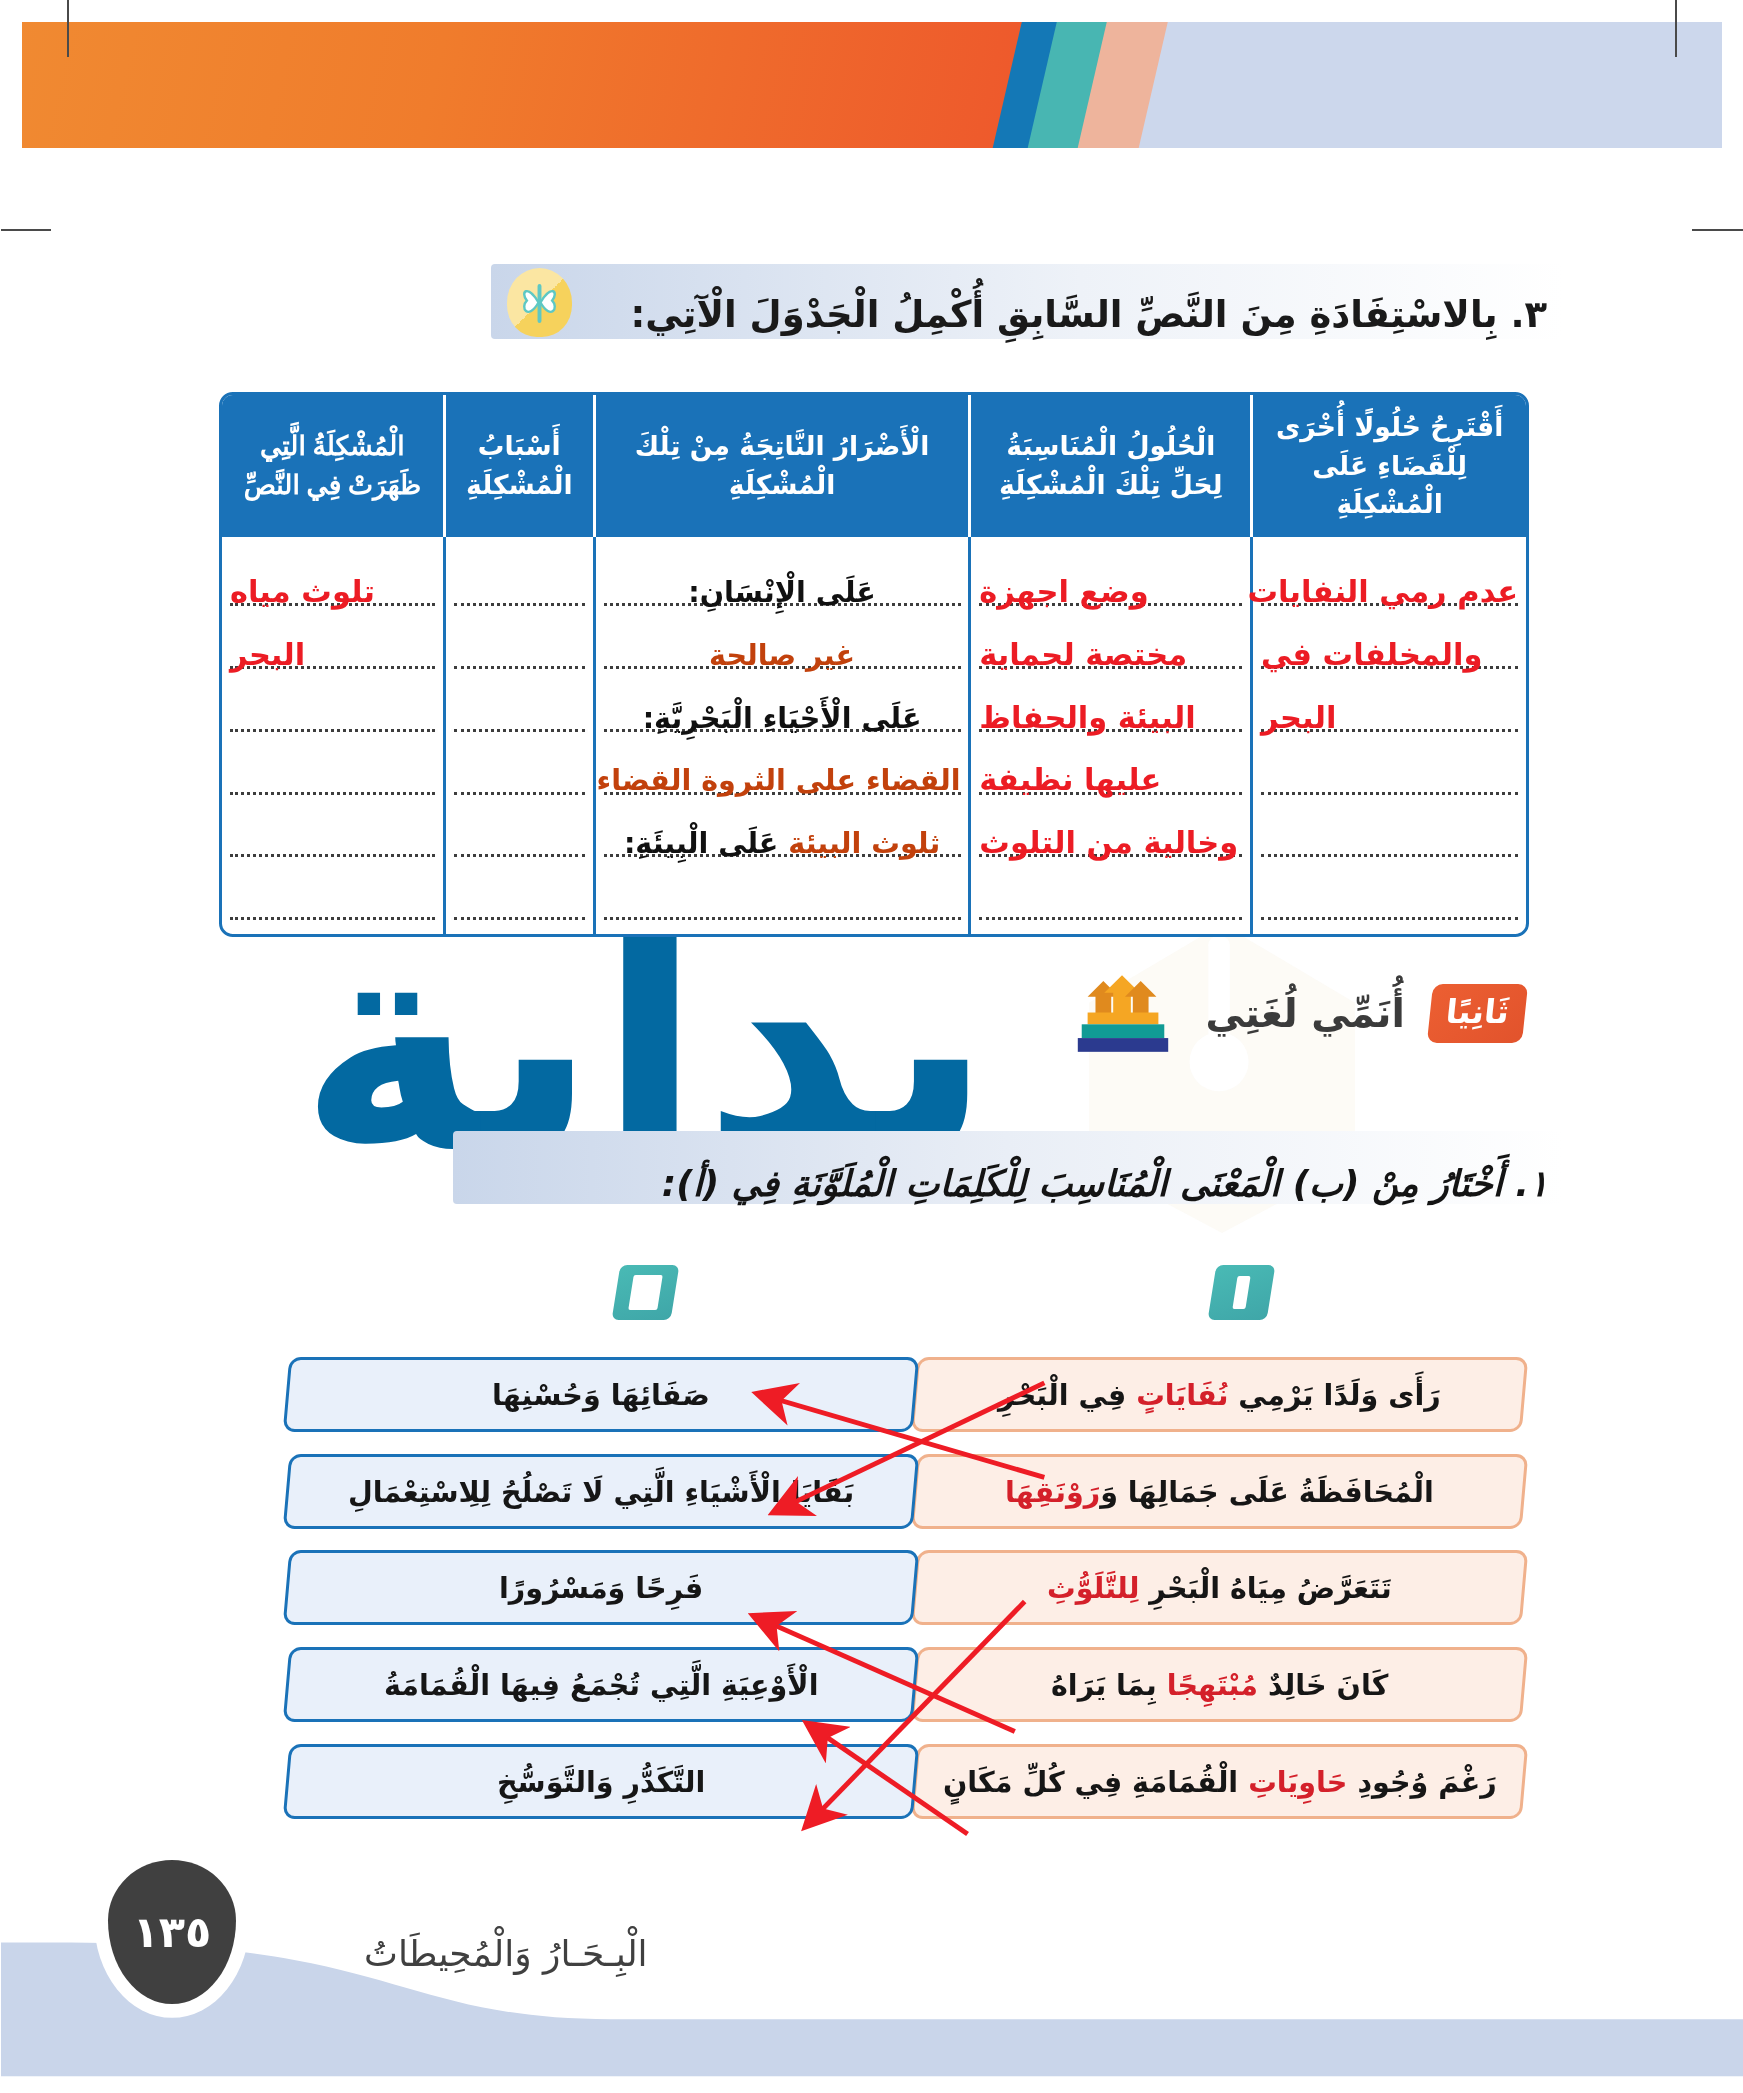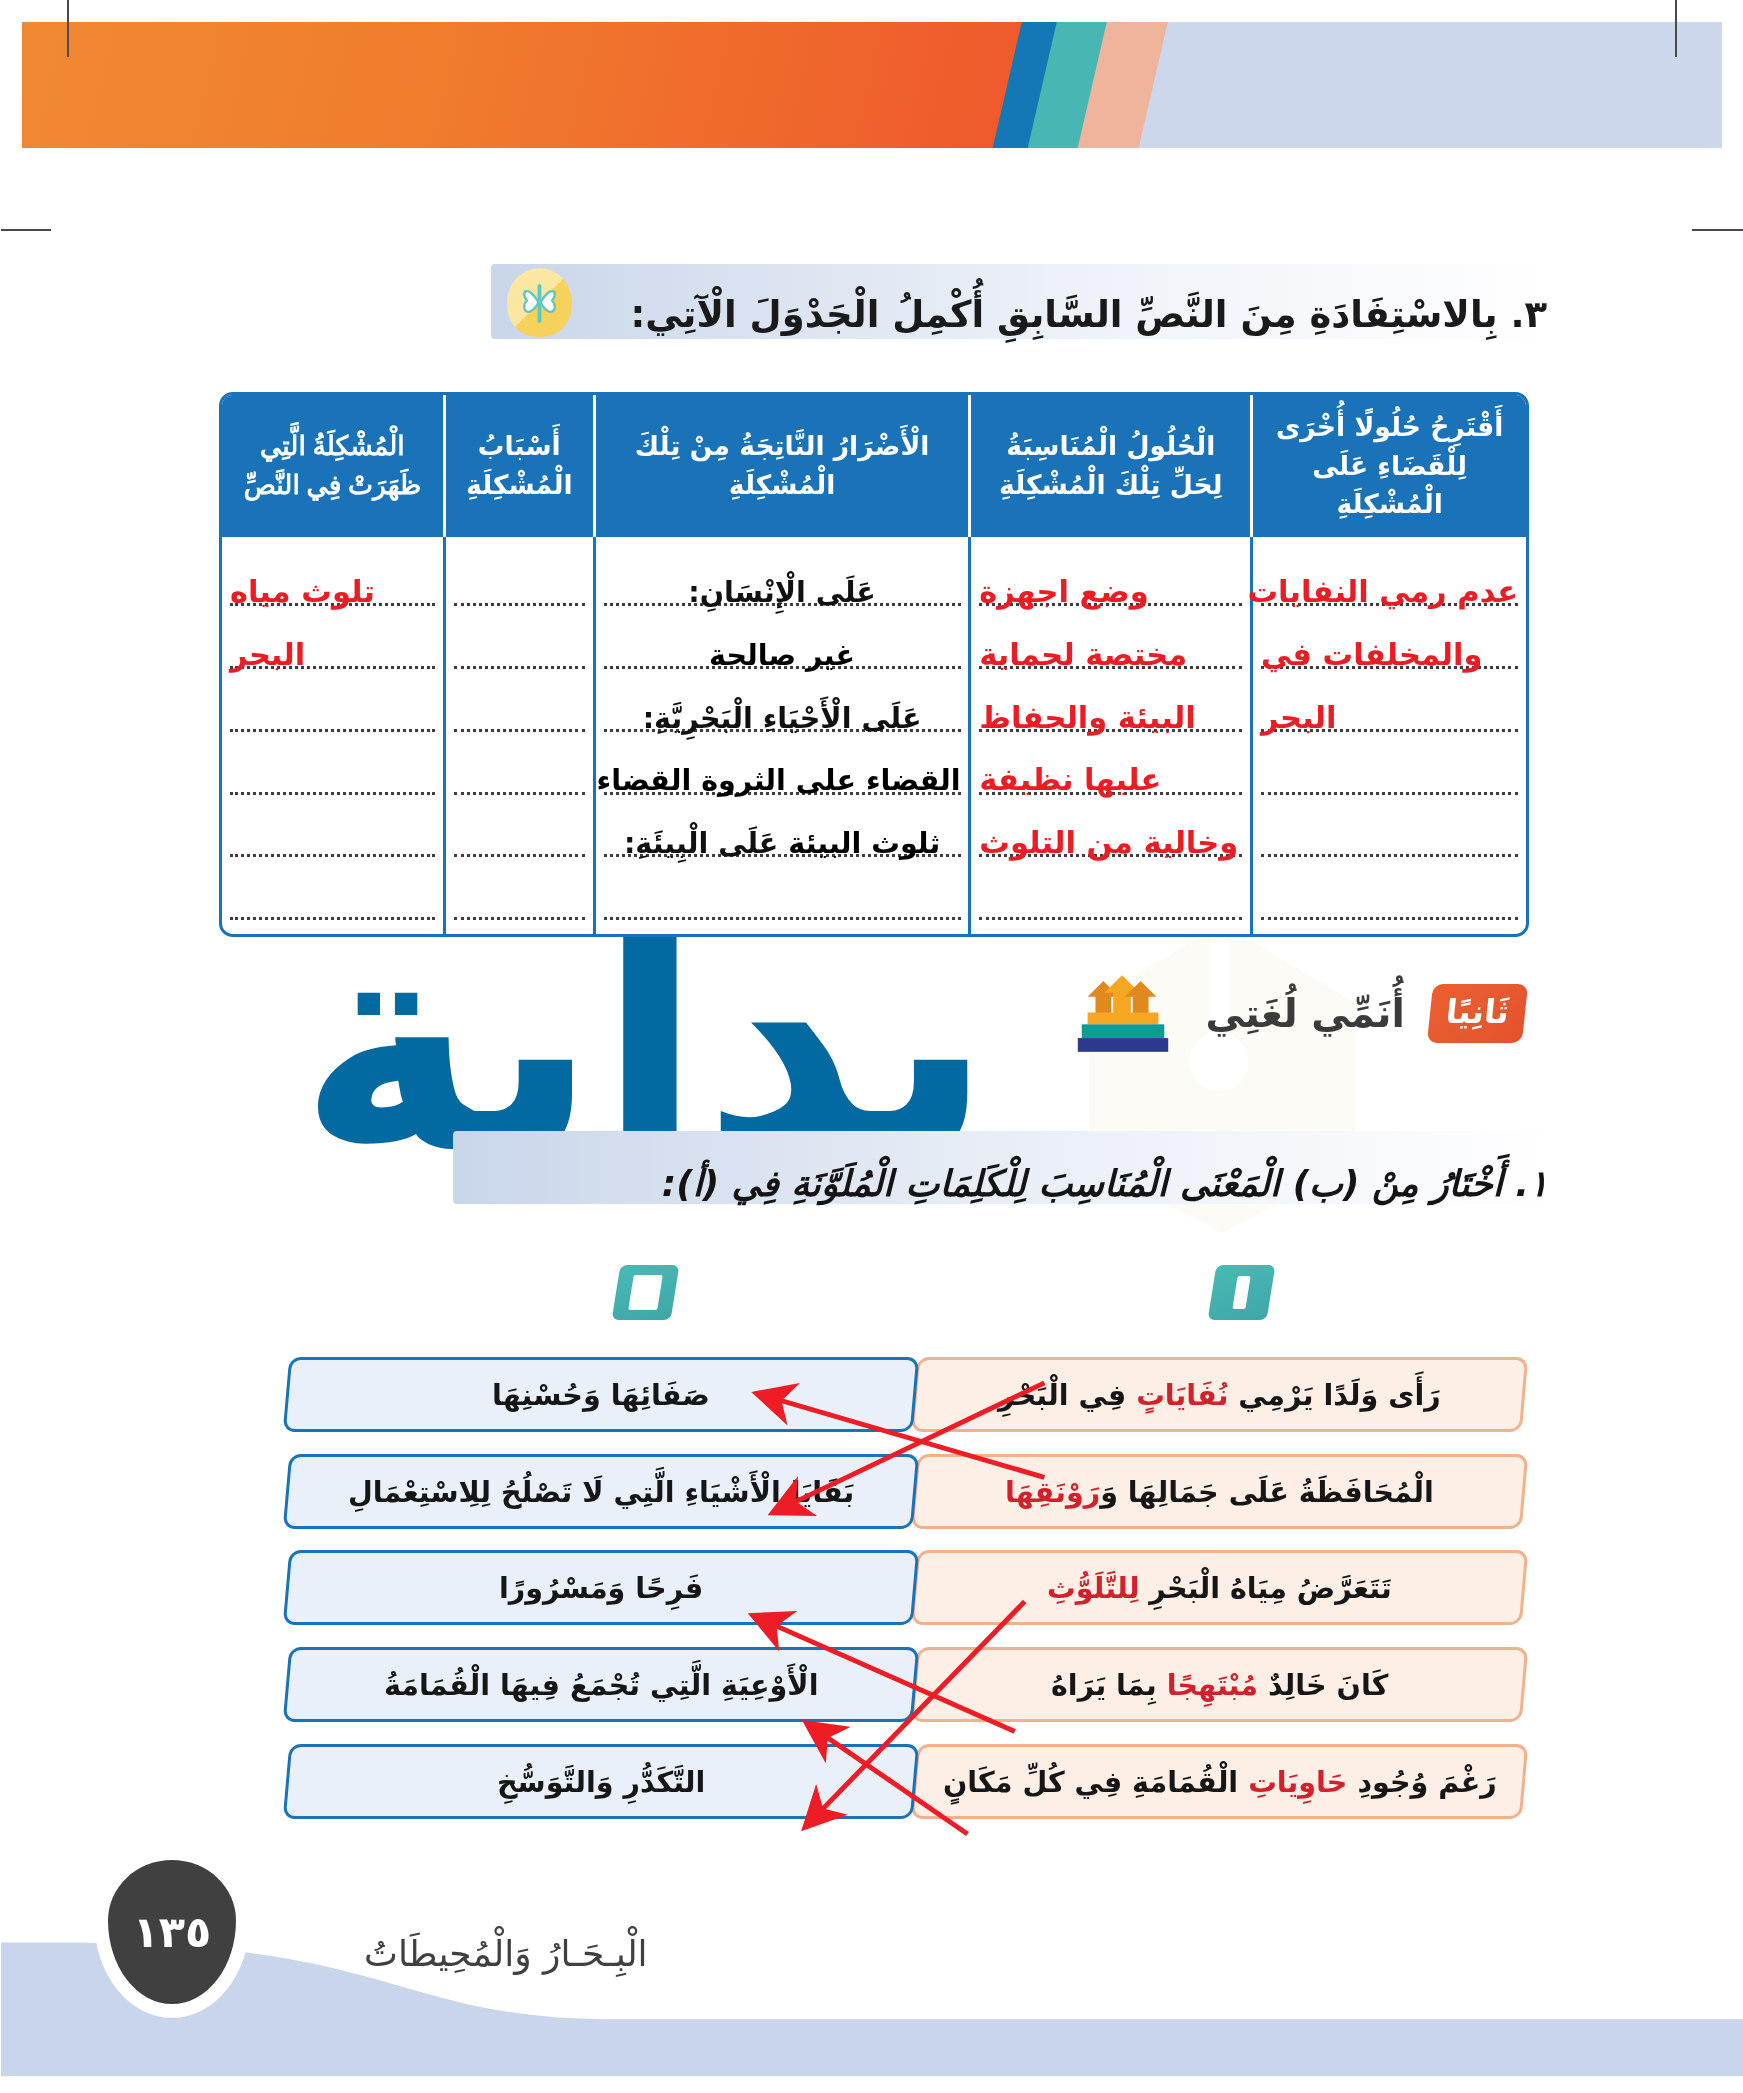--- a/index.html
+++ b/index.html
@@ -79,21 +79,21 @@
     position: relative; height: 59px; border-bottom: 3.9px dotted #3d3d3d;
     margin-bottom: 3.9px;
   }
   .ans {
     position: absolute; width: 100%; bottom: -5.9px; right: 0;
     text-align: left; font-size: 30.5px; font-weight: 700; color: #ec1c24;
     direction: rtl; white-space: nowrap;
   }
   .ans-mix { position:absolute; width:100%; bottom:-5.9px; right:0; text-align:center;
              font-size: 28.6px; font-weight:700; direction: rtl; white-space: nowrap; color:#111; }
-  .ans-mix .r { color: #000000; }
+  .ans-mix .r { color: #c2410c; }
 
   
   .c1 { width: 221px; }   
   .c2 { width: 150px; }   
   .c3 { width: 376px; }   
   .c4 { width: 282px; }   
   .c5 { width: 276px; }   
 
   
   .sec2 { position: absolute; right: 219px; top: 975px; display: flex; align-items: center; gap: 25.6px; z-index: 6; }

